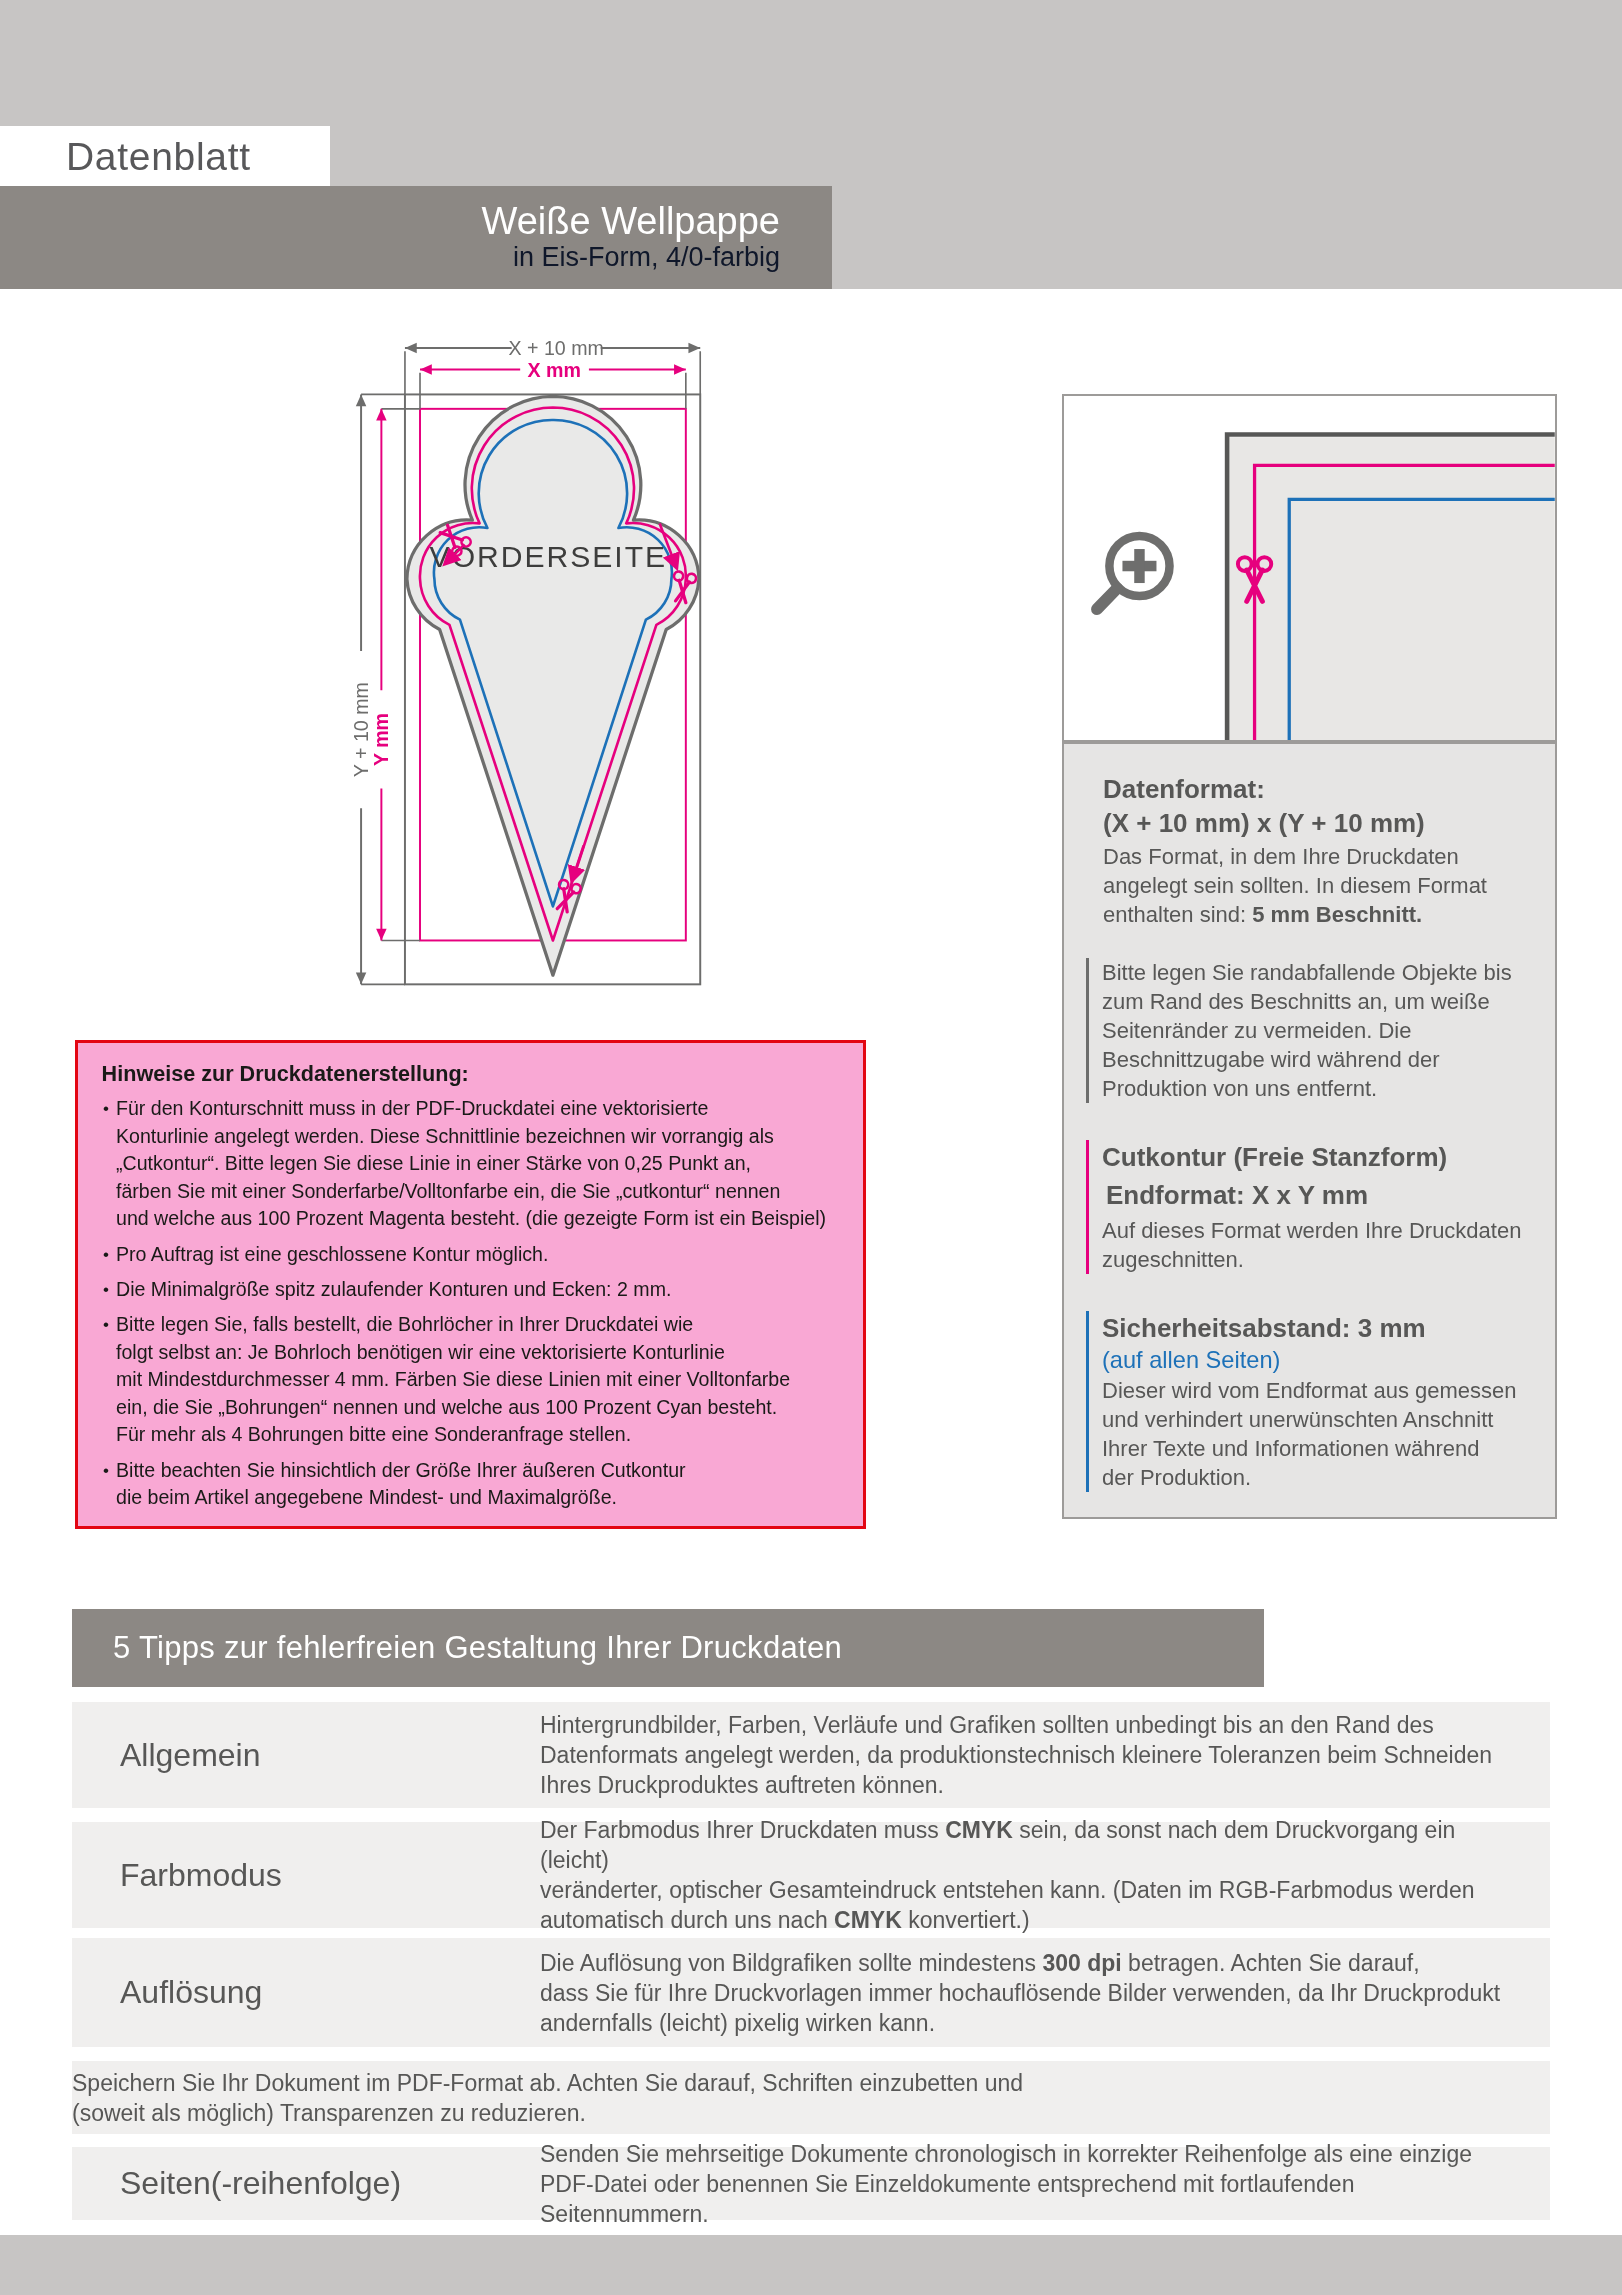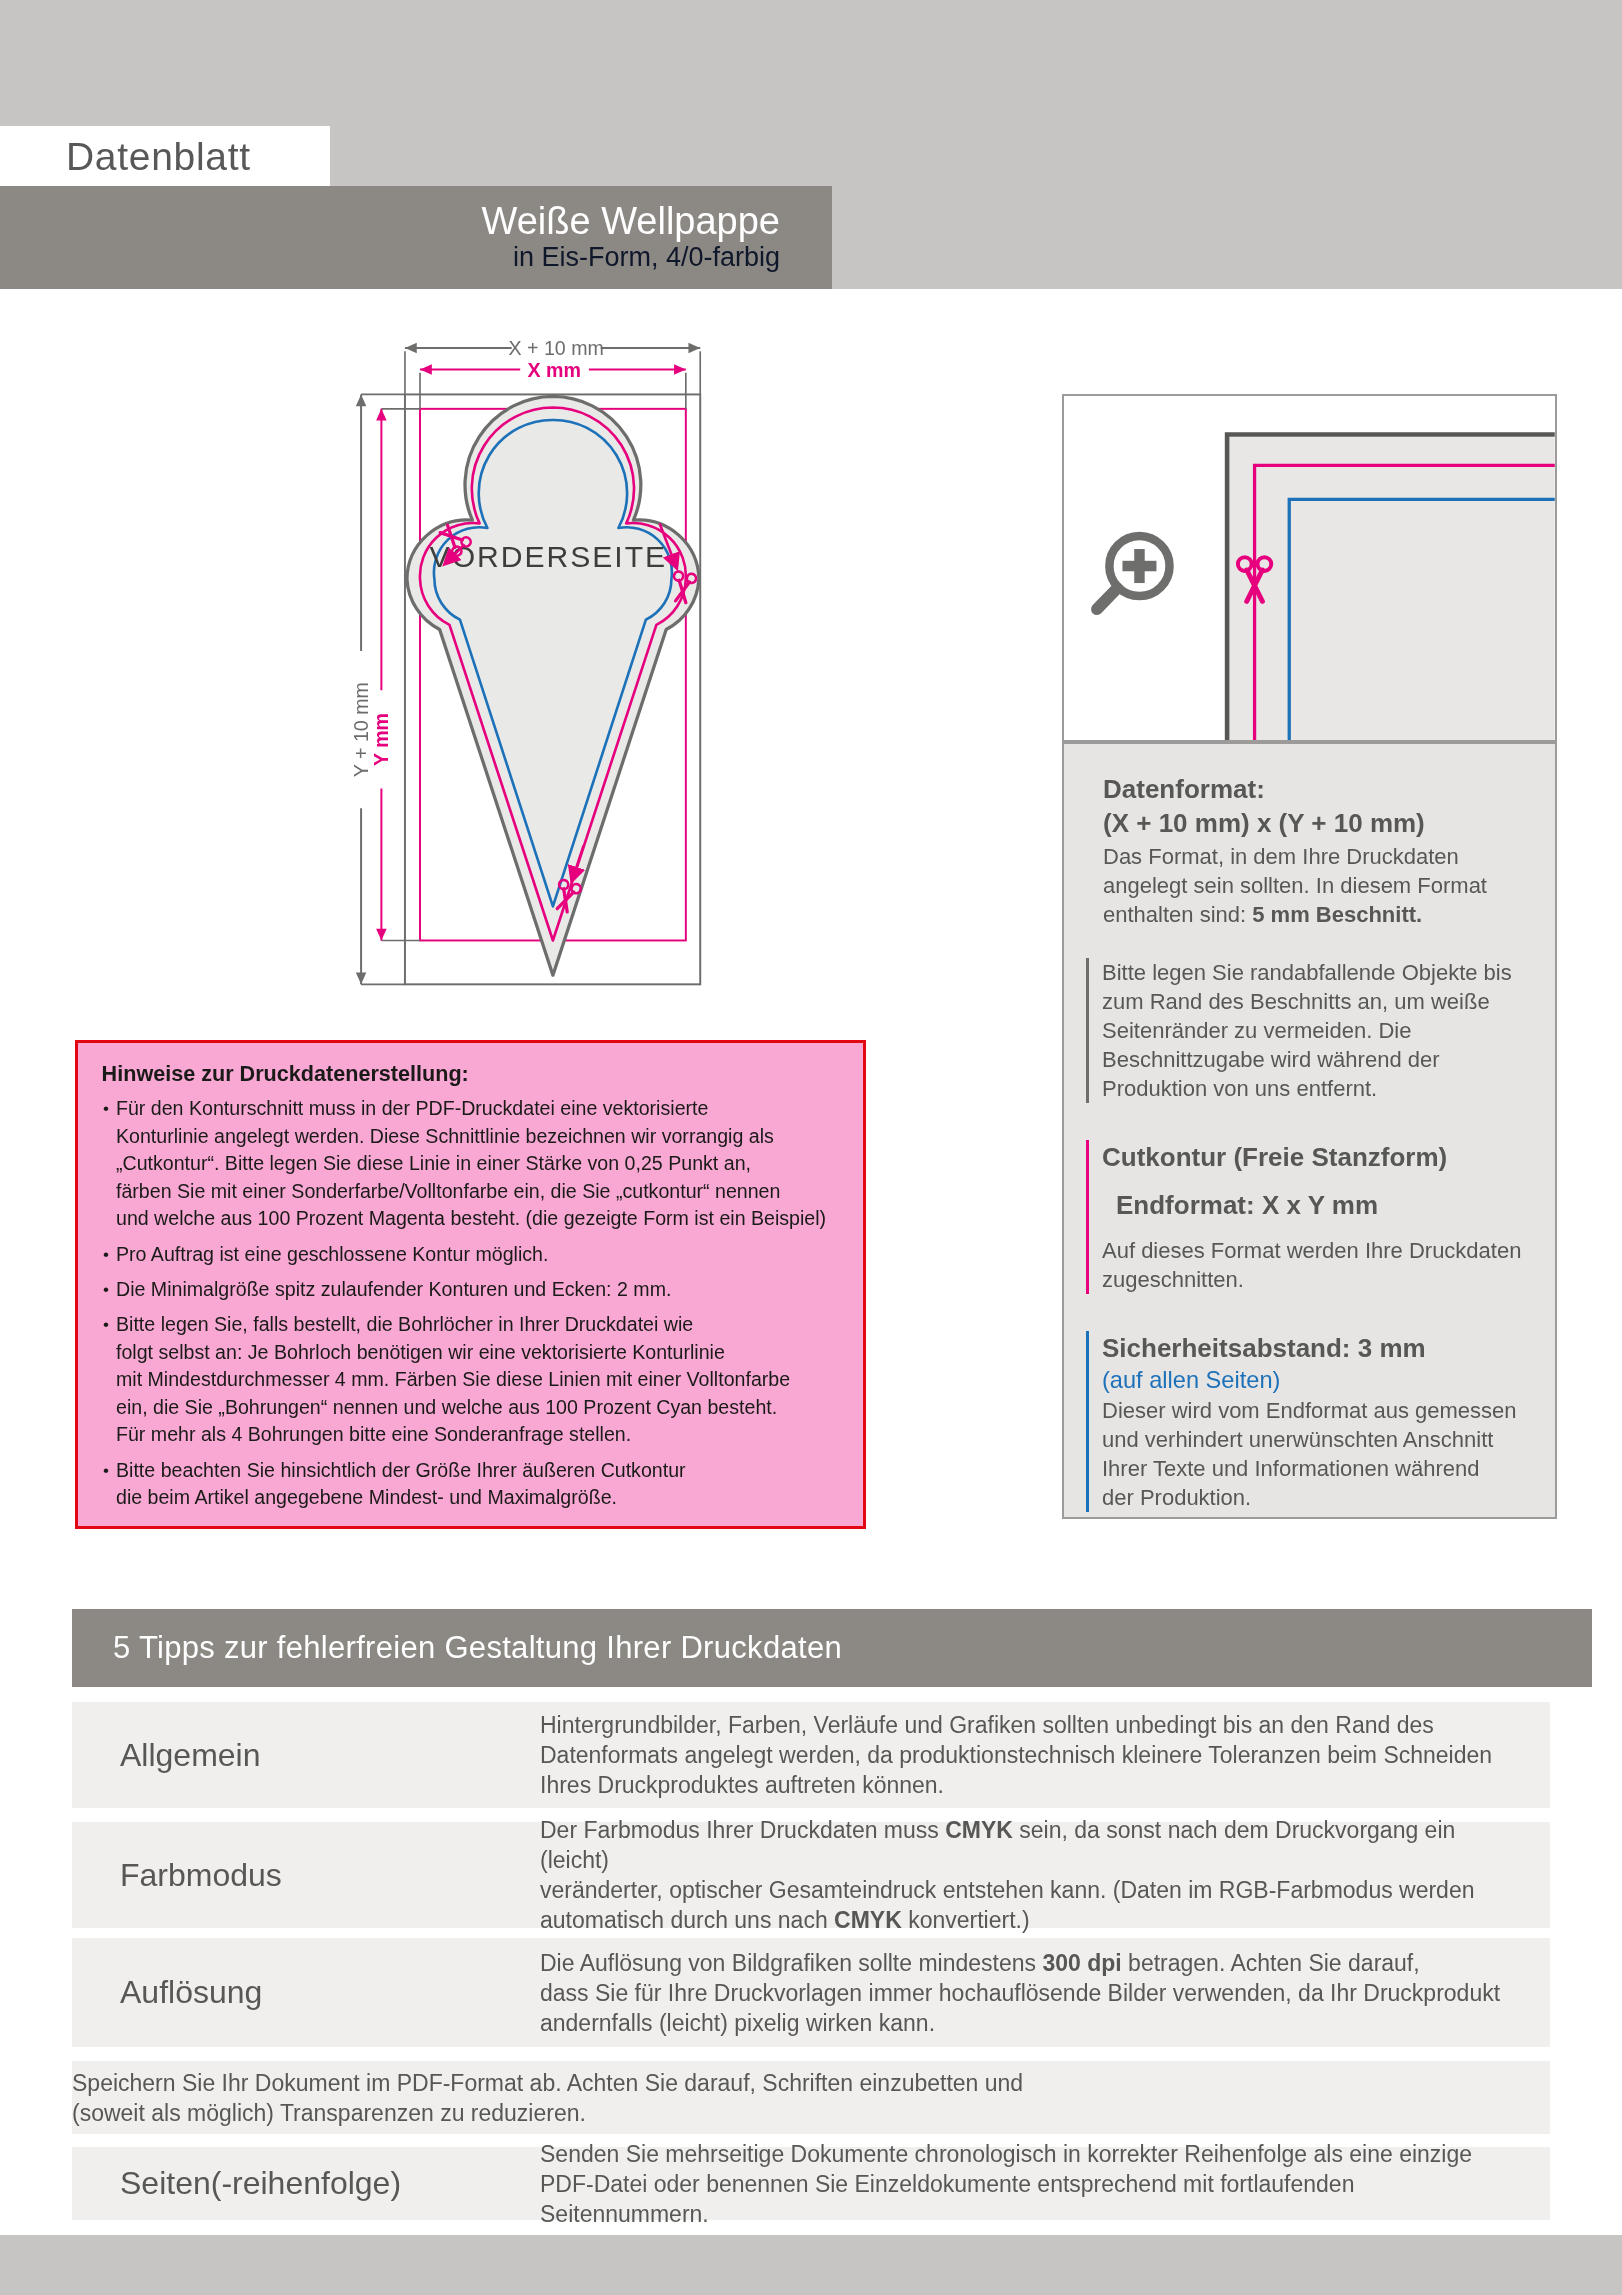--- a/index.html
+++ b/index.html
@@ -30,21 +30,21 @@
   #info-panel .h1{font-size:26px;font-weight:bold;color:#575756;line-height:34px;margin:0;}
   #info-panel .body{font-size:22px;line-height:29px;color:#575756;margin:2.6px 0 0 0;}
   .note-block{border-left:3.9px solid #6d6d6c;padding-left:13px;margin:29px 0 0 -17px;}
   .accent-block{border-left:3.9px solid;padding-left:13px;margin:37px 0 0 -17px;}
   .accent-block.magenta{border-color:#e6007e;}
   .accent-block.blue{border-color:#1d71b8;}
   .accent-block .h1.magenta{color:#e6007e;}
   .accent-block .h1.blue{color:#1d71b8;}
   .accent-block .sub.blue{color:#1d71b8;font-size:23.6px;line-height:30px;}
   
-  #tips-banner{left:72px;top:1609px;width:1520px;height:78px;background:#8c8884;display:flex;align-items:center;}
+  #tips-banner{left:72px;top:1609px;width:1192px;height:78px;background:#8c8884;display:flex;align-items:center;}
   #tips-banner .t{color:#fff;font-size:31px;margin-left:41px;letter-spacing:0.3px;}
   .tip-row{left:72px;width:1478px;background:#f0efee;display:flex;align-items:center;}
   .tip-row .label{width:468px;box-sizing:border-box;padding-left:48px;font-size:32px;font-weight:300;color:#575756;}
   .tip-row .desc{flex:1;font-size:23px;line-height:30px;color:#575756;padding-right:26px;}
   #footer-bg{left:0;top:2235px;width:1623px;height:61px;background:#c7c5c4;}
   svg text{font-family:"Liberation Sans", sans-serif;}
 </style>
 </head>
 <body>
 
@@ -171,21 +171,21 @@
     <div class="note-block">
       <p class="body rich" style="margin:0;"><span>Bitte legen Sie randabfallende Objekte bis
 zum Rand des Beschnitts an, um weiße
 Seitenränder zu vermeiden. Die
 Beschnittzugabe wird während der
 Produktion von uns entfernt.</span></p>
     </div>
 
     <div class="accent-block magenta">
       <p class="h1 magenta" style="margin:0;">Cutkontur (Freie Stanzform)</p>
-      <p class="h1 magenta" style="margin:14px;">Endformat: X x Y mm</p>
+      <p class="h1 magenta" style="margin:4px;">Endformat: X x Y mm</p>
       <p class="body rich" style="margin:1.3px 0 0 0;"><span>Auf dieses Format werden Ihre Druckdaten
 zugeschnitten.</span></p>
     </div>
 
     <div class="accent-block blue">
       <p class="h1 blue" style="margin:0;">Sicherheitsabstand: 3 mm</p>
       <p class="sub blue" style="margin:0;">(auf allen Seiten)</p>
       <p class="body rich" style="margin:1.3px 0 0 0;"><span>Dieser wird vom Endformat aus gemessen
 und verhindert unerwünschten Anschnitt
 Ihrer Texte und Informationen während

